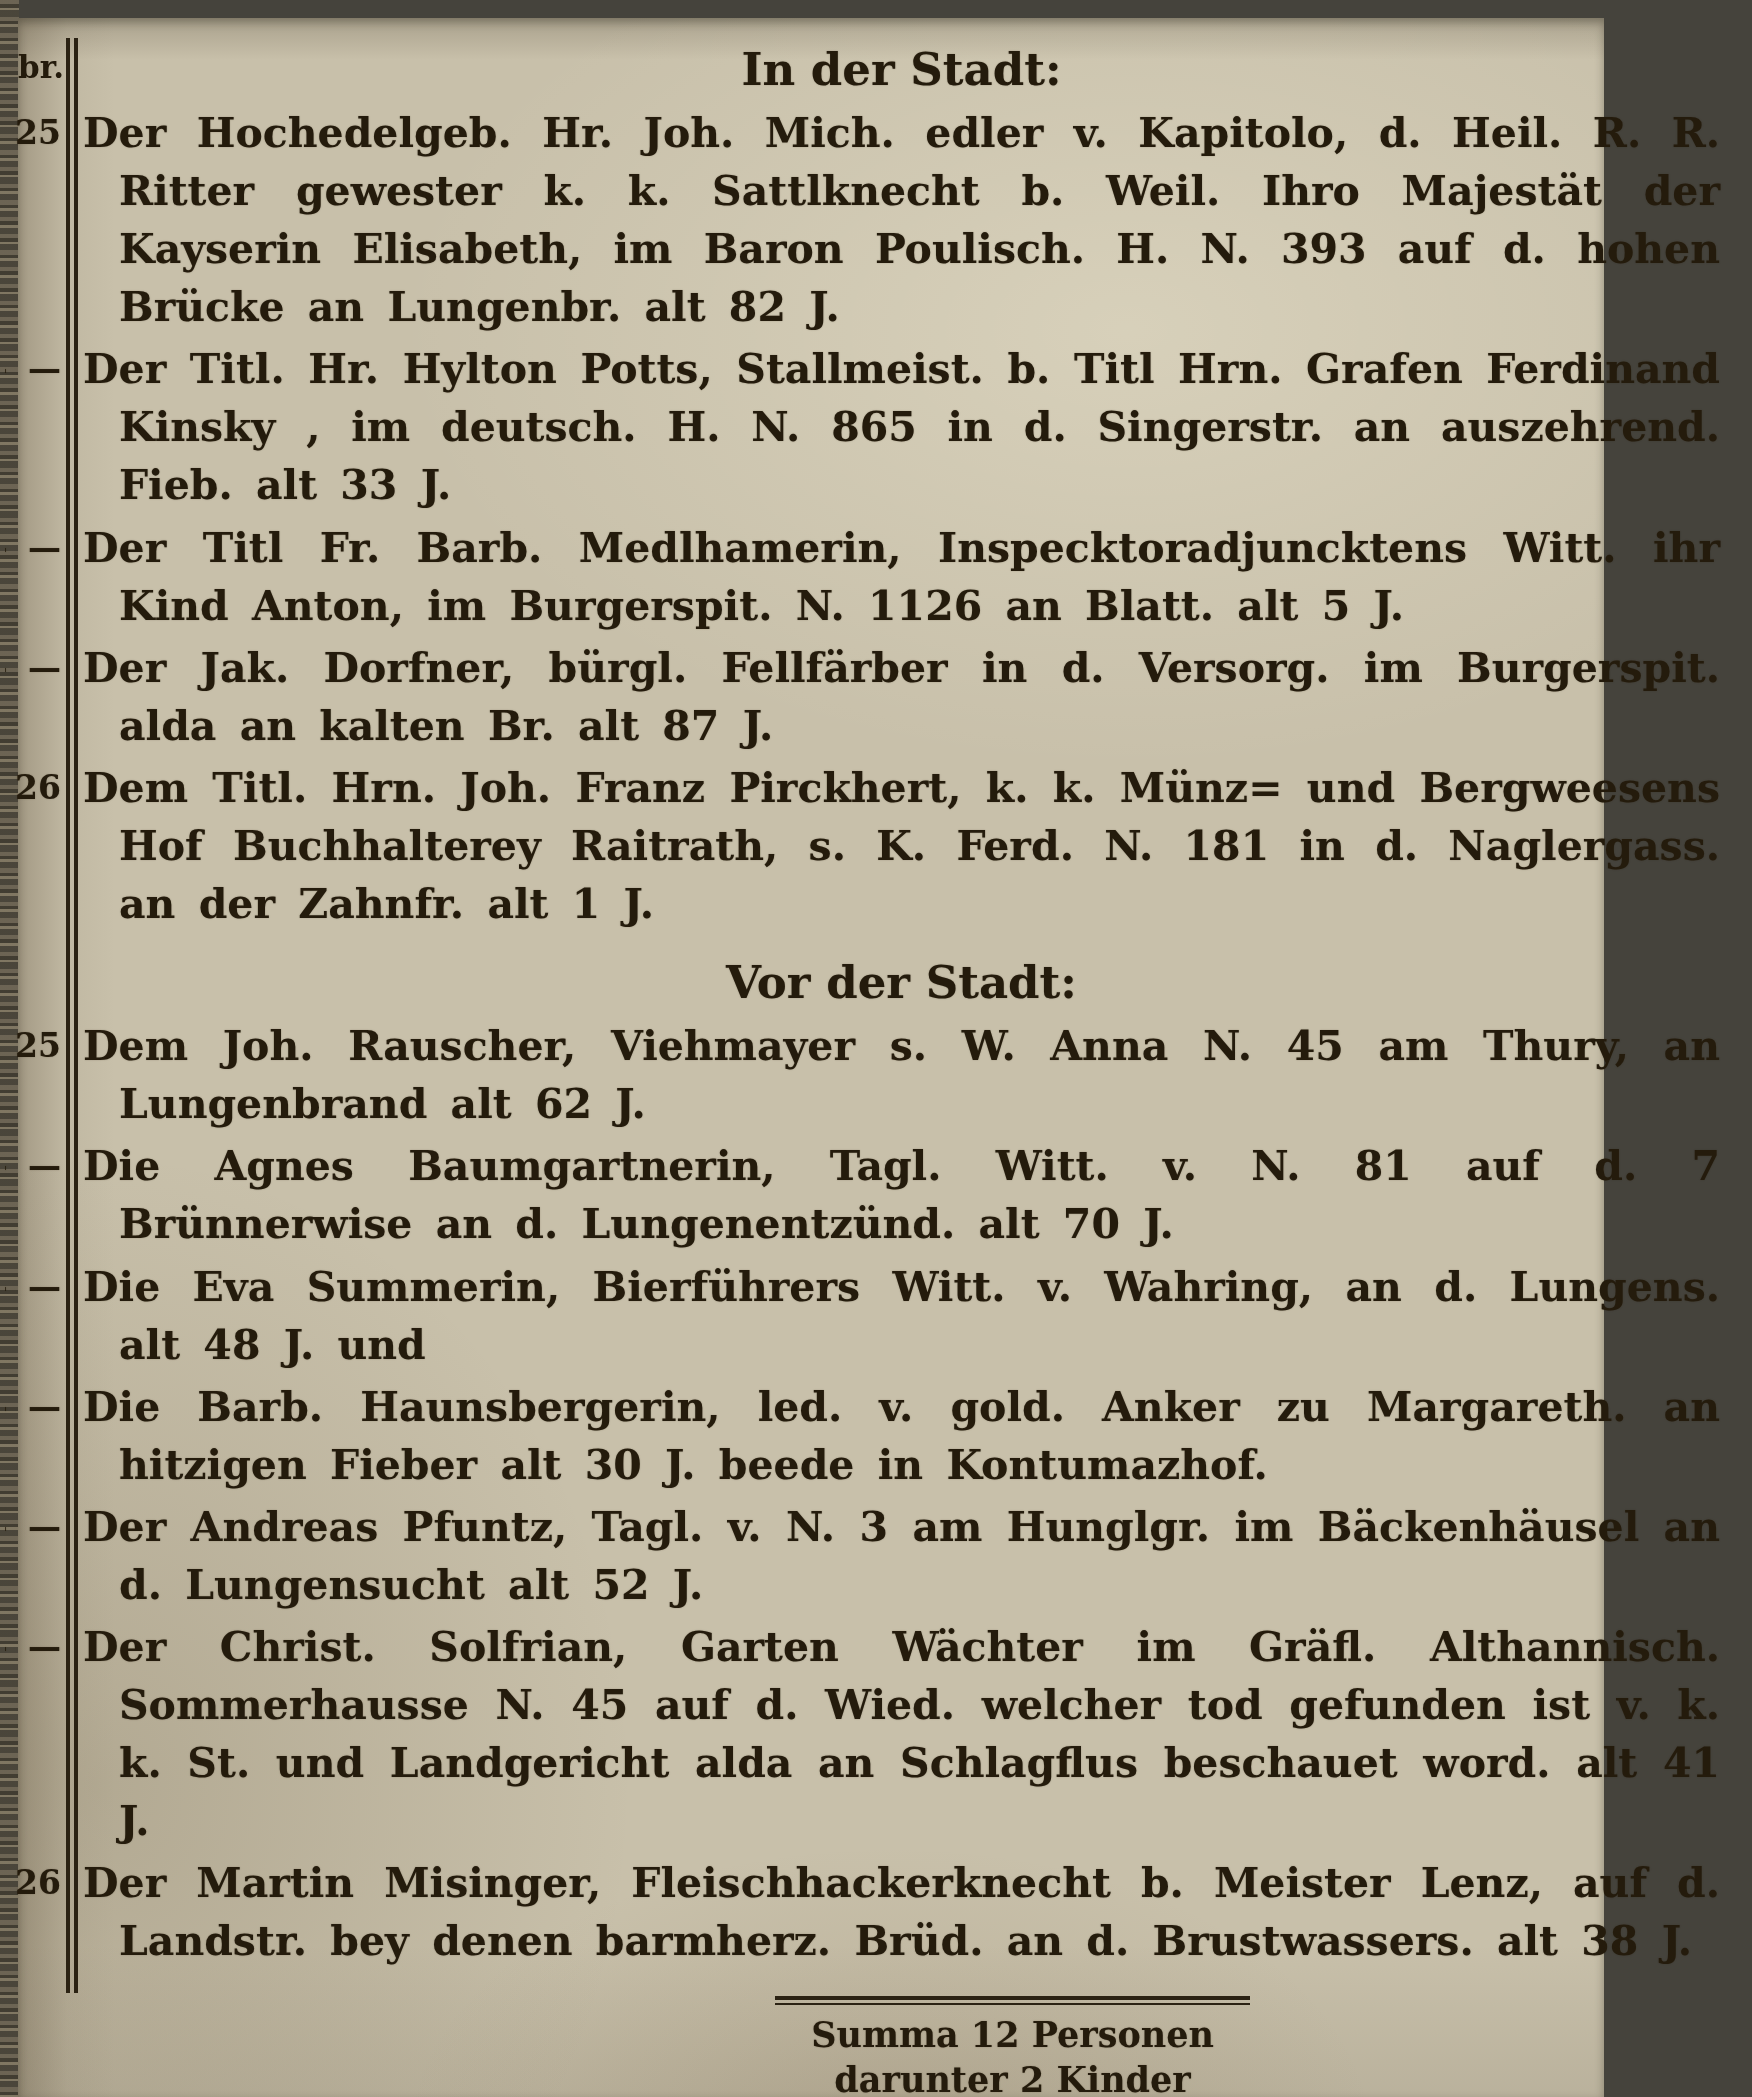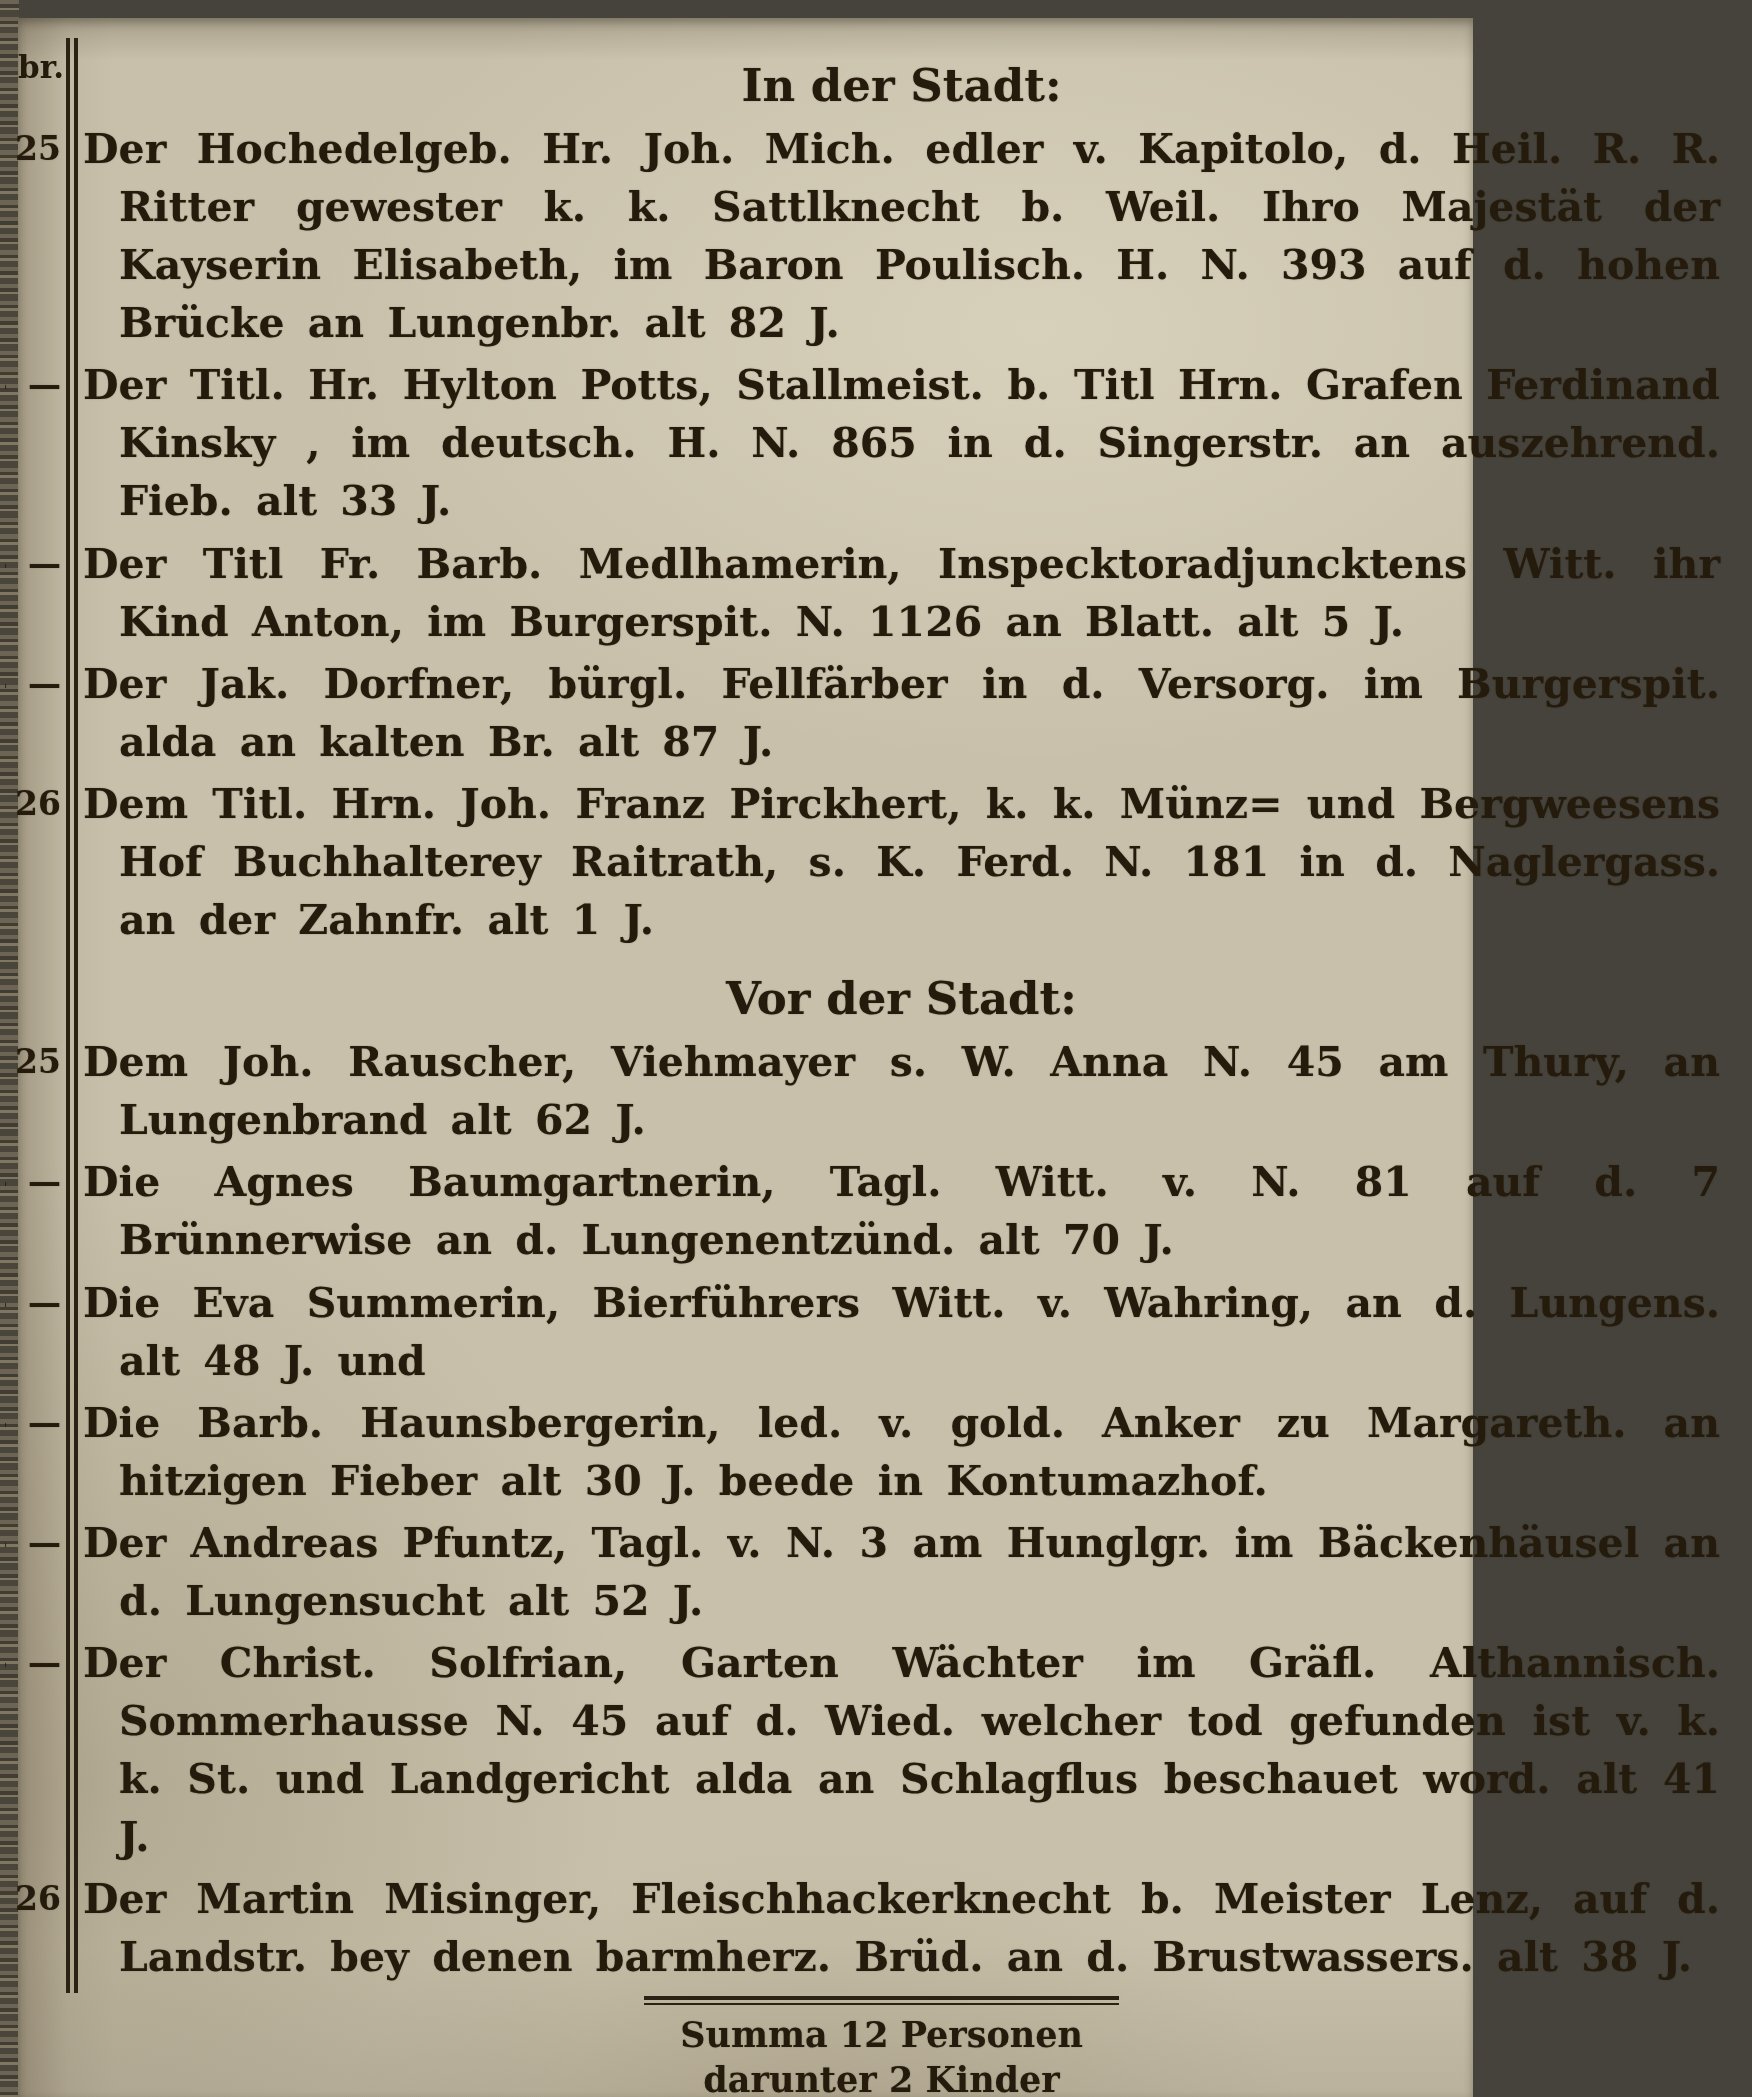--- a/index.html
+++ b/index.html
@@ -11,21 +11,21 @@
 
   
   .binding {
     position:absolute; left:0; top:0; width:19px; height:100%;
     background:repeating-linear-gradient(to bottom,
       #736a58 0 4.2px, #413c30 4.2px 7.7px, #8a8069 7.7px 10.4px, #4b463a 10.4px 16.7px);
     opacity:.85;
   }
 
   .paper {
-    position:absolute; left:18px; top:18px; width:1455px; height:2079px;
+    position:absolute; left:18px; top:18px; width:1586px; height:2079px;
     background-color:#c8c0aa;
     background-image:
       radial-gradient(ellipse 1044px 627px at 70% 15%, rgba(255,250,228,.28), transparent 70%),
       radial-gradient(ellipse 766px 905px at 5% 85%, rgba(92,78,52,.20), transparent 70%),
       radial-gradient(ellipse 696px 418px at 55% 102%, rgba(120,100,70,.18), transparent 70%),
       linear-gradient(90deg, rgba(78,64,44,.30) 0px, rgba(78,64,44,.06) 49px, rgba(78,64,44,0) 97px),
       linear-gradient(0deg, rgba(60,50,35,.10), rgba(60,50,35,0) 153px),
       linear-gradient(180deg, rgba(58,48,32,.22), rgba(58,48,32,0) 42px);
     box-shadow: inset 0 4.2px 9.7px rgba(30,25,15,.35);
     color:#241b0c;
@@ -45,21 +45,21 @@
     position:absolute; left:65px; top:21px; width:1637px;
     font-weight:700;
     text-shadow:0 0 1.4px rgba(40,28,12,.35);
   }
 
   .title {
     text-align:center; font-size:63px; line-height:72px; letter-spacing:1.4px;
     white-space:nowrap;
   }
   .section {
-    text-align:center; font-size:45px; line-height:60px; margin-top:17px;
+    text-align:center; font-size:45px; line-height:60px; margin-top:1px;
   }
   .section.suburb { margin-top:20px; }
 
   .entry {
     position:relative;
     font-size:41px; line-height:58px;
     text-align:justify;
     word-spacing:9px;
     padding-left:36px; text-indent:-36px;
     margin-top:4.2px;

